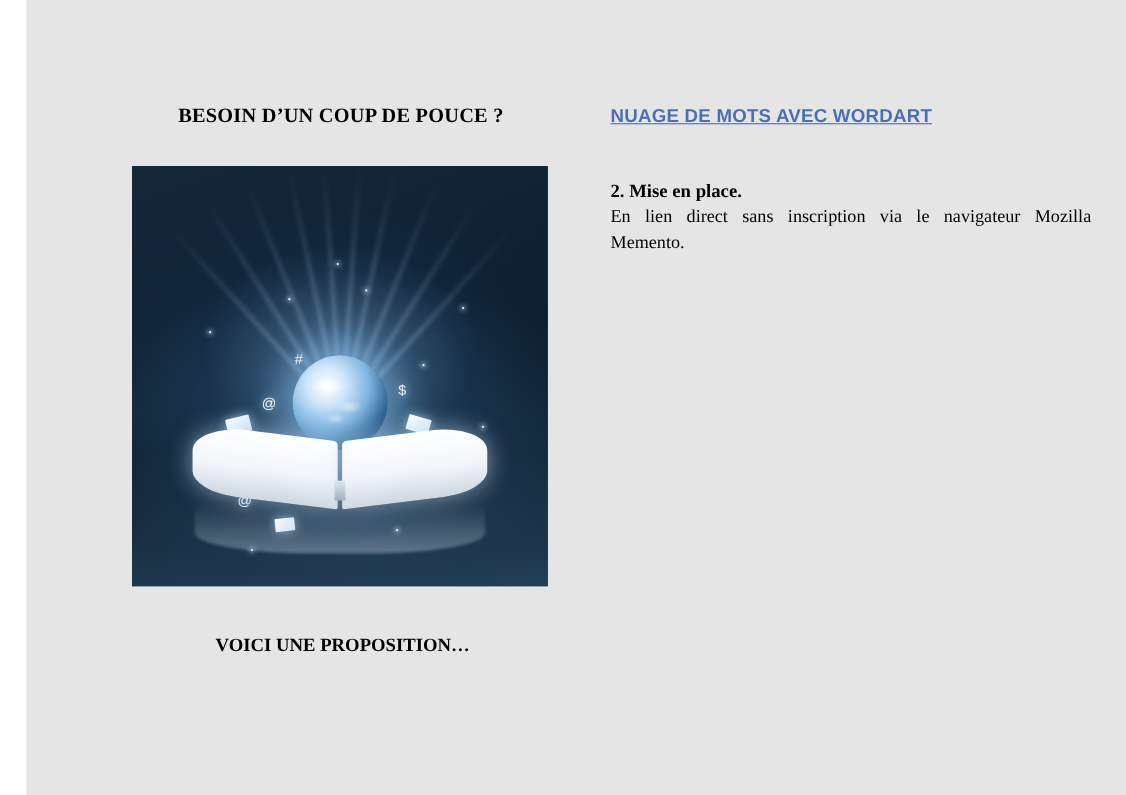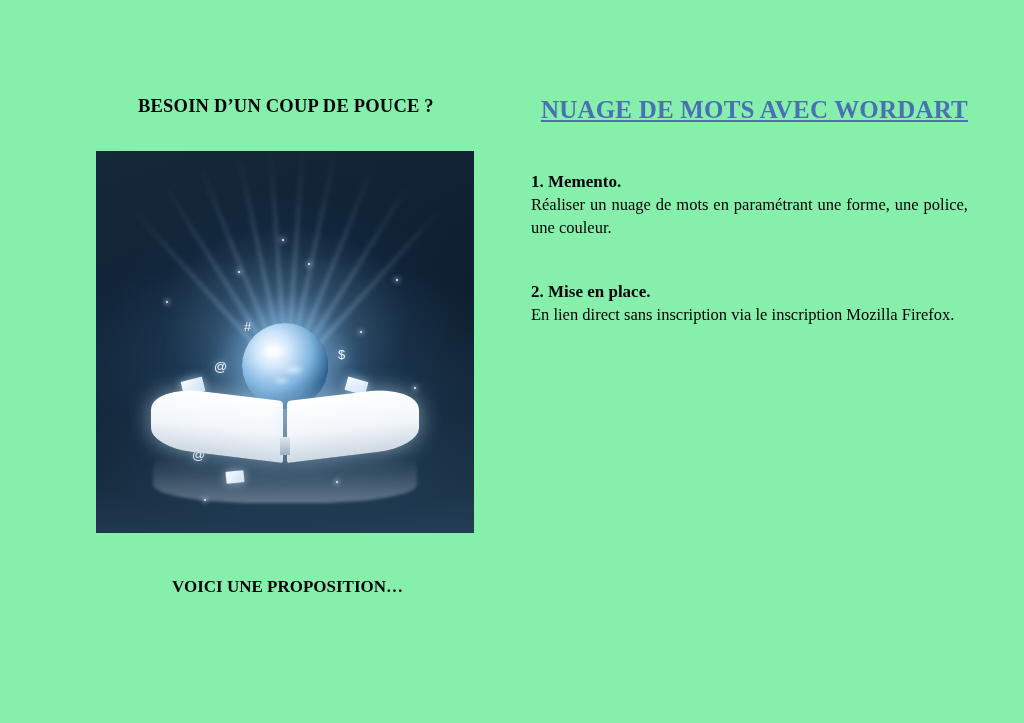--- a/index.html
+++ b/index.html
@@ -12,21 +12,22 @@
     height: 723px;
     position: relative;
     font-family: "Liberation Serif", serif;
     color: #000000;
     overflow: hidden;
   }
 
   .page {
     position: absolute;
     inset: 0;
-    background: #86efac;
+    background: #e5e5e5;
+    margin-left: 24px;
   }
 
   
   .left-col {
     position: absolute;
     left: 96px;
     top: 96px;
     width: 390px;
   }
 
@@ -193,26 +194,26 @@
 
   
   .right-col {
     position: absolute;
     left: 531px;
     top: 96px;
     width: 437px;
   }
 
   .right-title {
-    font-family: Liberation Serif, serif;
+    font-family: Liberation Sans, sans-serif;
     font-weight: bold;
-    font-size: 25px;
+    font-size: 17px;
     color: #4a6fb5;
     text-decoration: underline;
-    text-align: right;
+    text-align: left;
     margin: 0 0 48px 0;
     letter-spacing: 0.2px;
   }
 
   .block { margin-bottom: 42px; }
   .block:last-child { margin-bottom: 0; }
 
   .block-head {
     font-family: "Liberation Serif", serif;
     font-weight: bold;
@@ -287,25 +288,21 @@
       </div>
     </div>
 
     <div class="left-caption">VOICI UNE PROPOSITION…</div>
   </div>
 
   <div class="right-col">
 
     <h2 class="right-title">NUAGE DE MOTS AVEC WORDART</h2>
 
-    <div class="block">
-      <p class="block-head">1. Memento.</p>
-      <p class="block-body">Réaliser un nuage de mots en paramétrant une forme, une police, une couleur.</p>
-    </div>
 
     <div class="block">
       <p class="block-head">2. Mise en place.</p>
-      <p class="block-body">En lien direct sans inscription via le inscription Mozilla Firefox.</p>
+      <p class="block-body">En lien direct sans inscription via le navigateur Mozilla Memento.</p>
     </div>
 
   </div>
 
 </div>
 
 </body></html>

